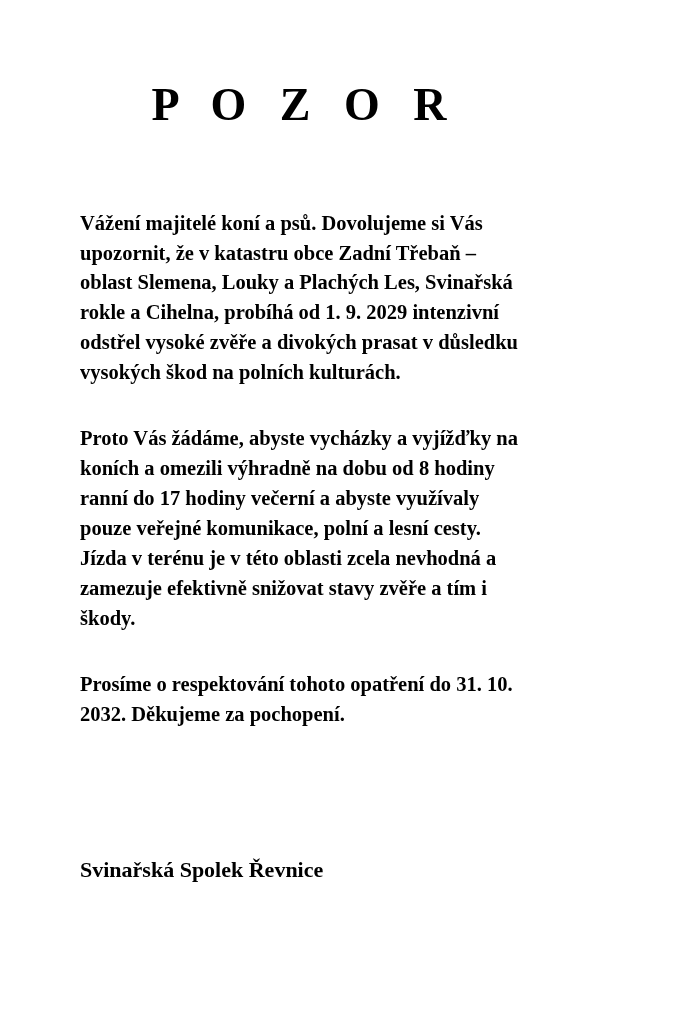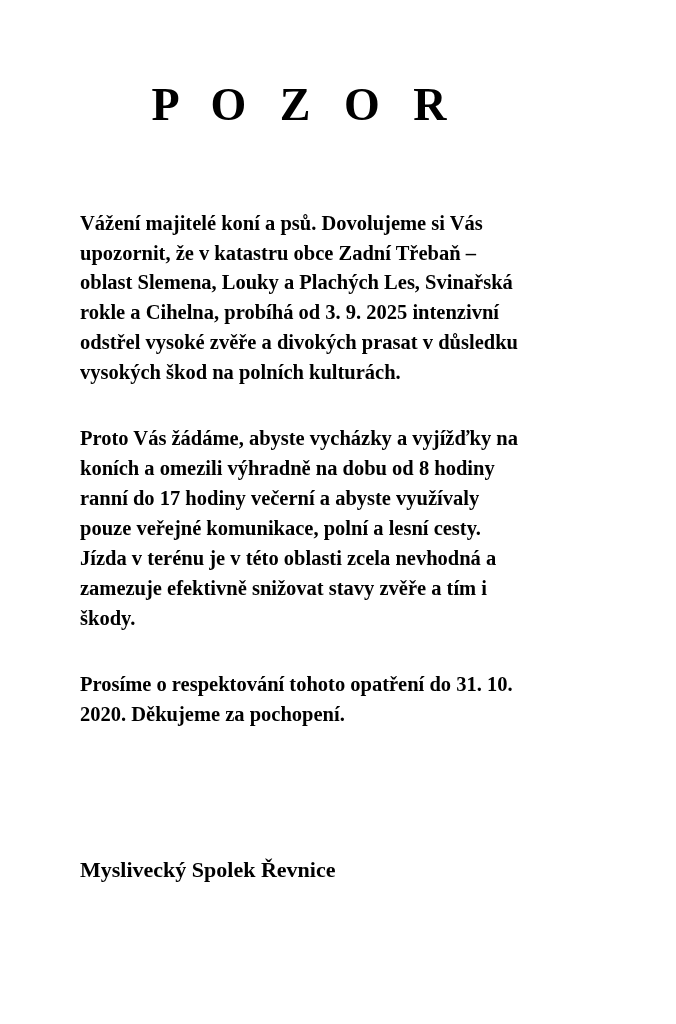--- a/index.html
+++ b/index.html
@@ -56,20 +56,20 @@
   }
 </style>
 </head>
 <body>
 
 <div class="page">
 
   <h1 class="notice-title">P O Z O R</h1>
 
   <div class="body-block">
-    <p class="para para-1">Vážení majitelé koní a psů. Dovolujeme si Vás upozornit, že v katastru obce Zadní Třebaň – oblast Slemena, Louky a Plachých Les, Svinařská rokle a Cihelna, probíhá od 3. 9. 2025 intenzivní odstřel vysoké zvěře a divokých prasat v důsledku vysokých škod na polních kulturách.</p>
+    <p class="para para-1">Vážení majitelé koní a psů. Dovolujeme si Vás upozornit, že v katastru obce Zadní Třebaň – oblast Slemena, Louky a Plachých Les, Svinařská rokle a Cihelna, probíhá od 1. 9. 2029 intenzivní odstřel vysoké zvěře a divokých prasat v důsledku vysokých škod na polních kulturách.</p>
     <p class="para">Proto Vás žádáme, abyste vycházky a vyjížďky na koních a omezili výhradně na dobu od 8 hodiny ranní do 17 hodiny večerní a abyste využívaly pouze veřejné komunikace, polní a lesní cesty. Jízda v terénu je v této oblasti zcela nevhodná a zamezuje efektivně snižovat stavy zvěře a tím i škody.</p>
-    <p class="para">Prosíme o respektování tohoto opatření do 31. 10. 2020. Děkujeme za pochopení.</p>
+    <p class="para">Prosíme o respektování tohoto opatření do 31. 10. 2032. Děkujeme za pochopení.</p>
   </div>
 
-  <div class="signature">Myslivecký Spolek Řevnice</div>
+  <div class="signature">Svinařská Spolek Řevnice</div>
 
 </div>
 
 </body></html>

